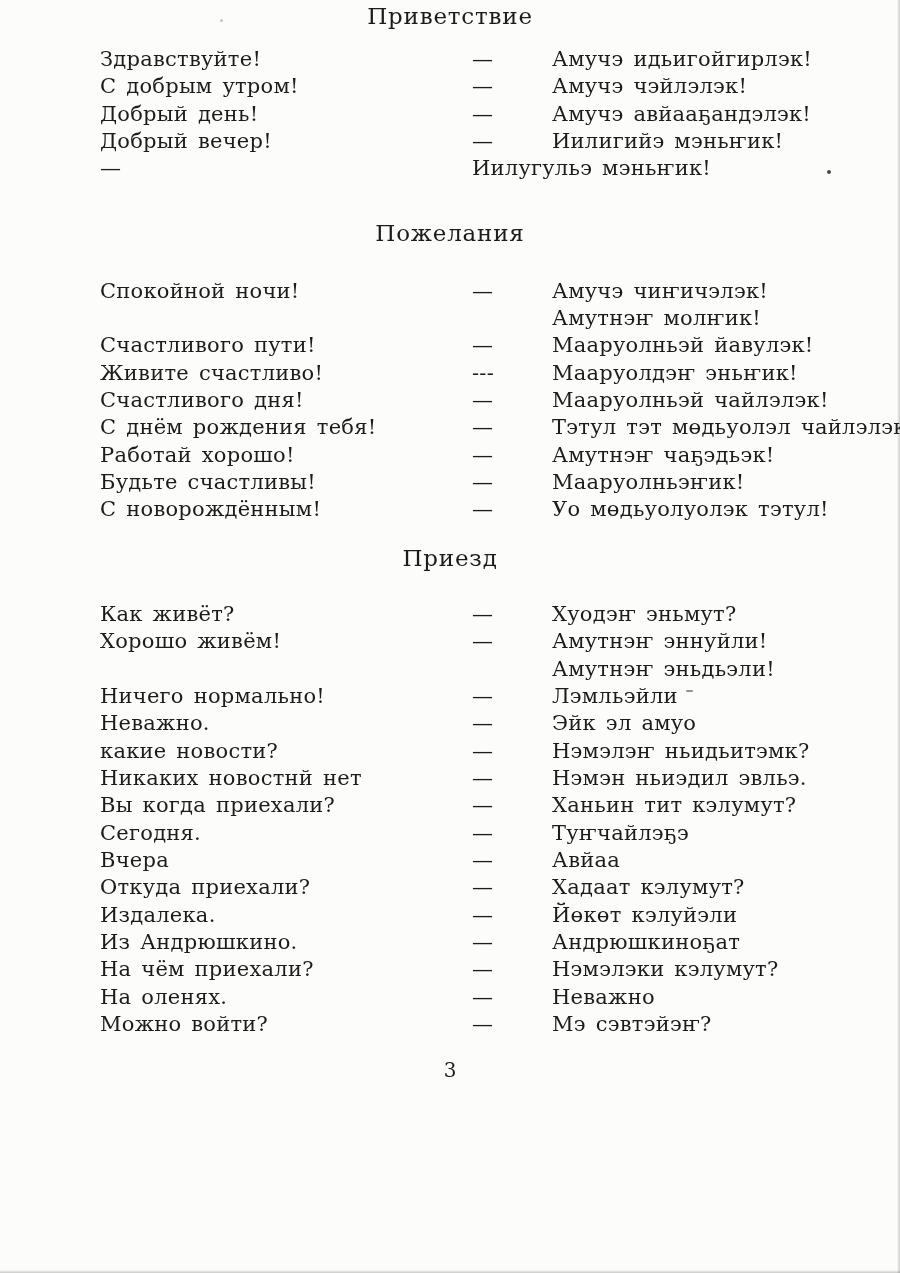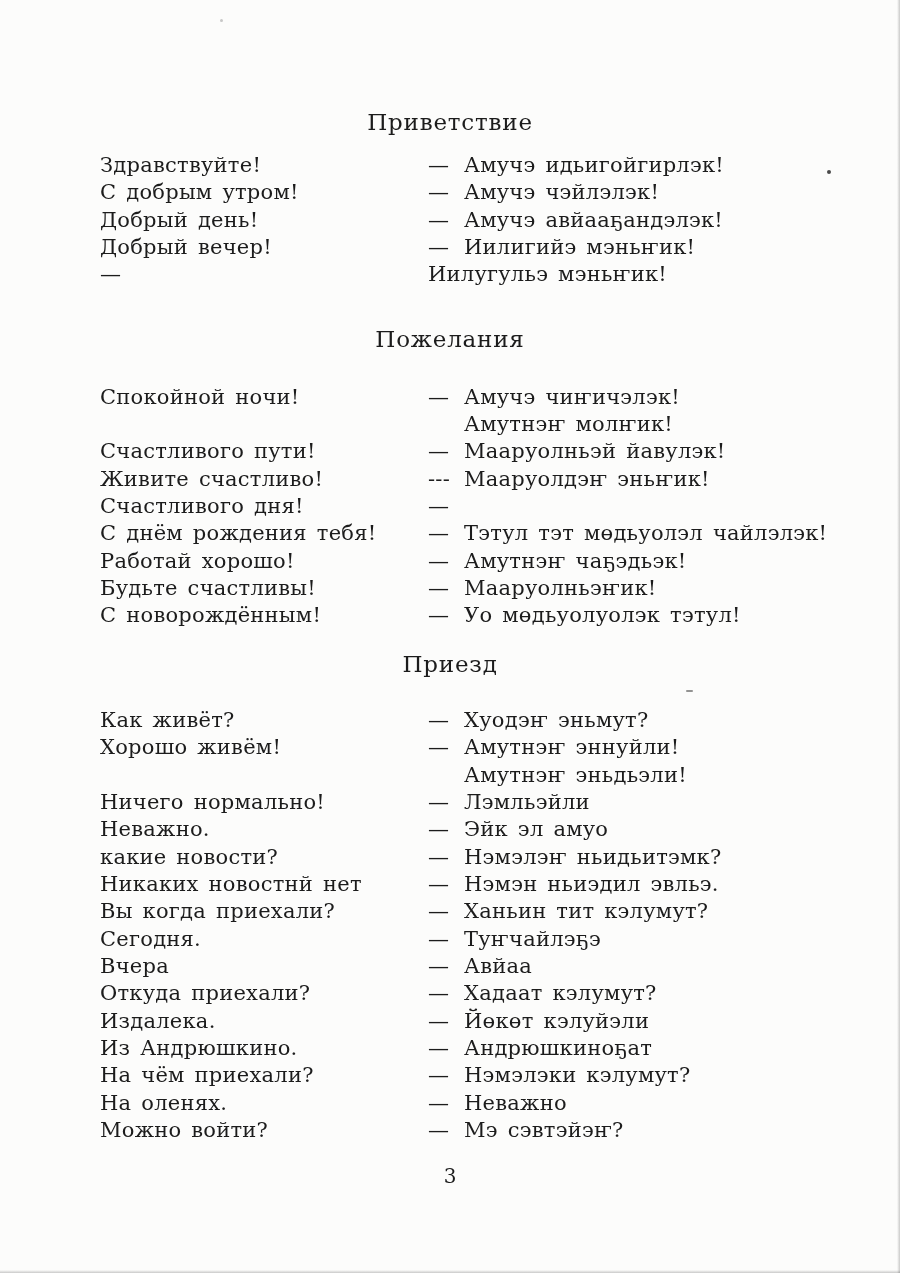--- a/index.html
+++ b/index.html
@@ -18,41 +18,42 @@
   }
   .edge-bottom {
     position: absolute; left: 0; bottom: 0; width: 100%; height: 3px;
     background: linear-gradient(to top, rgba(70,70,70,.28), rgba(70,70,70,0));
   }
   .speck { position: absolute; background: #2a2a2a; border-radius: 50%; }
   .speck.dot1 { left: 827px; top: 170px; width: 4px; height: 4px; opacity: .85; }
   .speck.dash1 { left: 686px; top: 690px; width: 7px; height: 2px; border-radius: 1px; opacity: .5; }
   .speck.dot2 { left: 220px; top: 19px; width: 3px; height: 3px; opacity: .25; }
 
-  .content { padding-top: 106px; }
+  .content { }
 
   .section-title {
     font-size: 23px;
     font-weight: normal;
     line-height: 32px;
     text-align: center;
     margin: 0 0 14px 0;
     letter-spacing: 0.8px;
     word-spacing: 2px;
   }
   .section + .section .section-title { margin-top: 34px; margin-bottom: 29px; }
   #section-arrival .section-title { margin-top: 18px; margin-bottom: 27px; }
 
   .lines { font-size: 21px; line-height: 27.35px; letter-spacing: 0.25px; word-spacing: 3px; }
   .line {
     display: grid;
     grid-template-columns: 328px 36px 1fr;
     align-items: baseline;
     padding-left: 100px;
     white-space: nowrap;
+    gap: 44px;
   }
   .ru { }
   .dash { }
   .yu { }
 
   .page-number {
     margin-top: 20px;
     text-align: center;
     font-size: 20px;
     line-height: 24px;
@@ -118,20 +119,21 @@
           <span class="yu">Мааруолньэй йавулэк!</span>
         </div>
         <div class="line">
           <span class="ru">Живите счастливо!</span>
           <span class="dash">---</span>
           <span class="yu">Мааруолдэҥ эньҥик!</span>
         </div>
         <div class="line">
           <span class="ru">Счастливого дня!</span>
           <span class="dash">—</span>
+          <span class="yu">Мааруолньэй чайлэлэк!</span>
         </div>
         <div class="line">
           <span class="ru">С днём рождения тебя!</span>
           <span class="dash">—</span>
           <span class="yu">Тэтул тэт мөдьуолэл чайлэлэк!</span>
         </div>
         <div class="line">
           <span class="ru">Работай хорошо!</span>
           <span class="dash">—</span>
           <span class="yu">Амутнэҥ чаҕэдьэк!</span>

